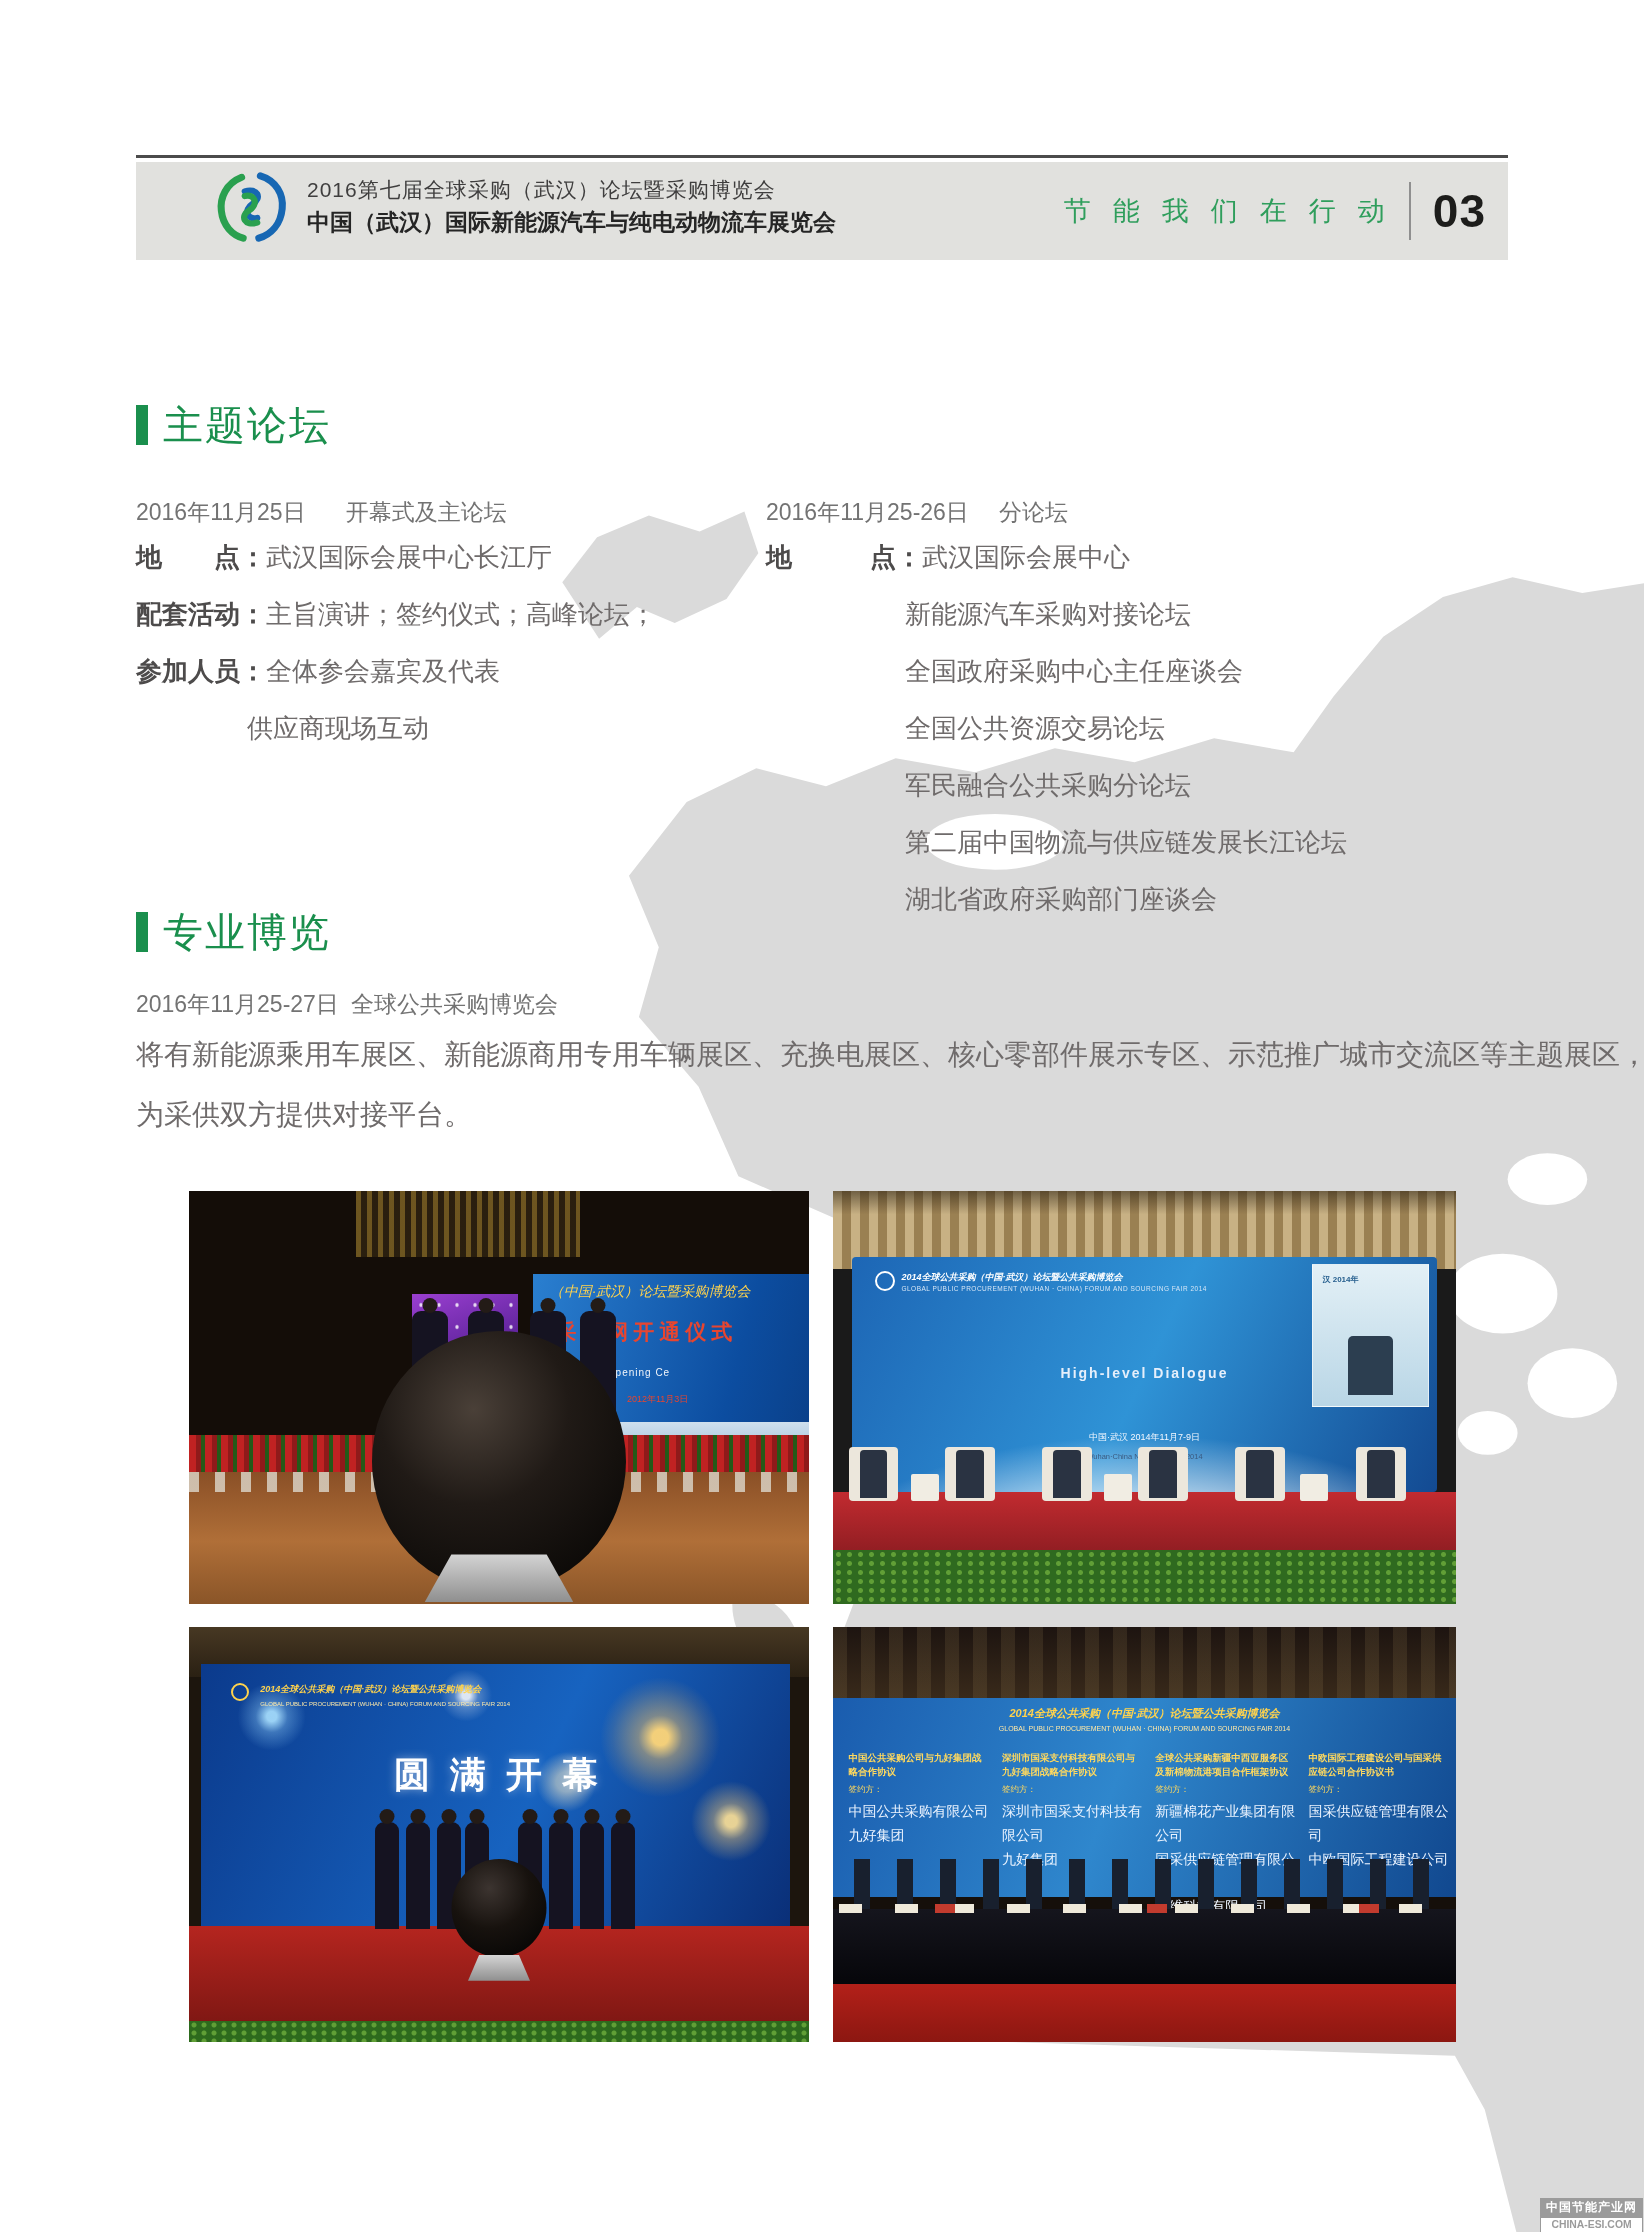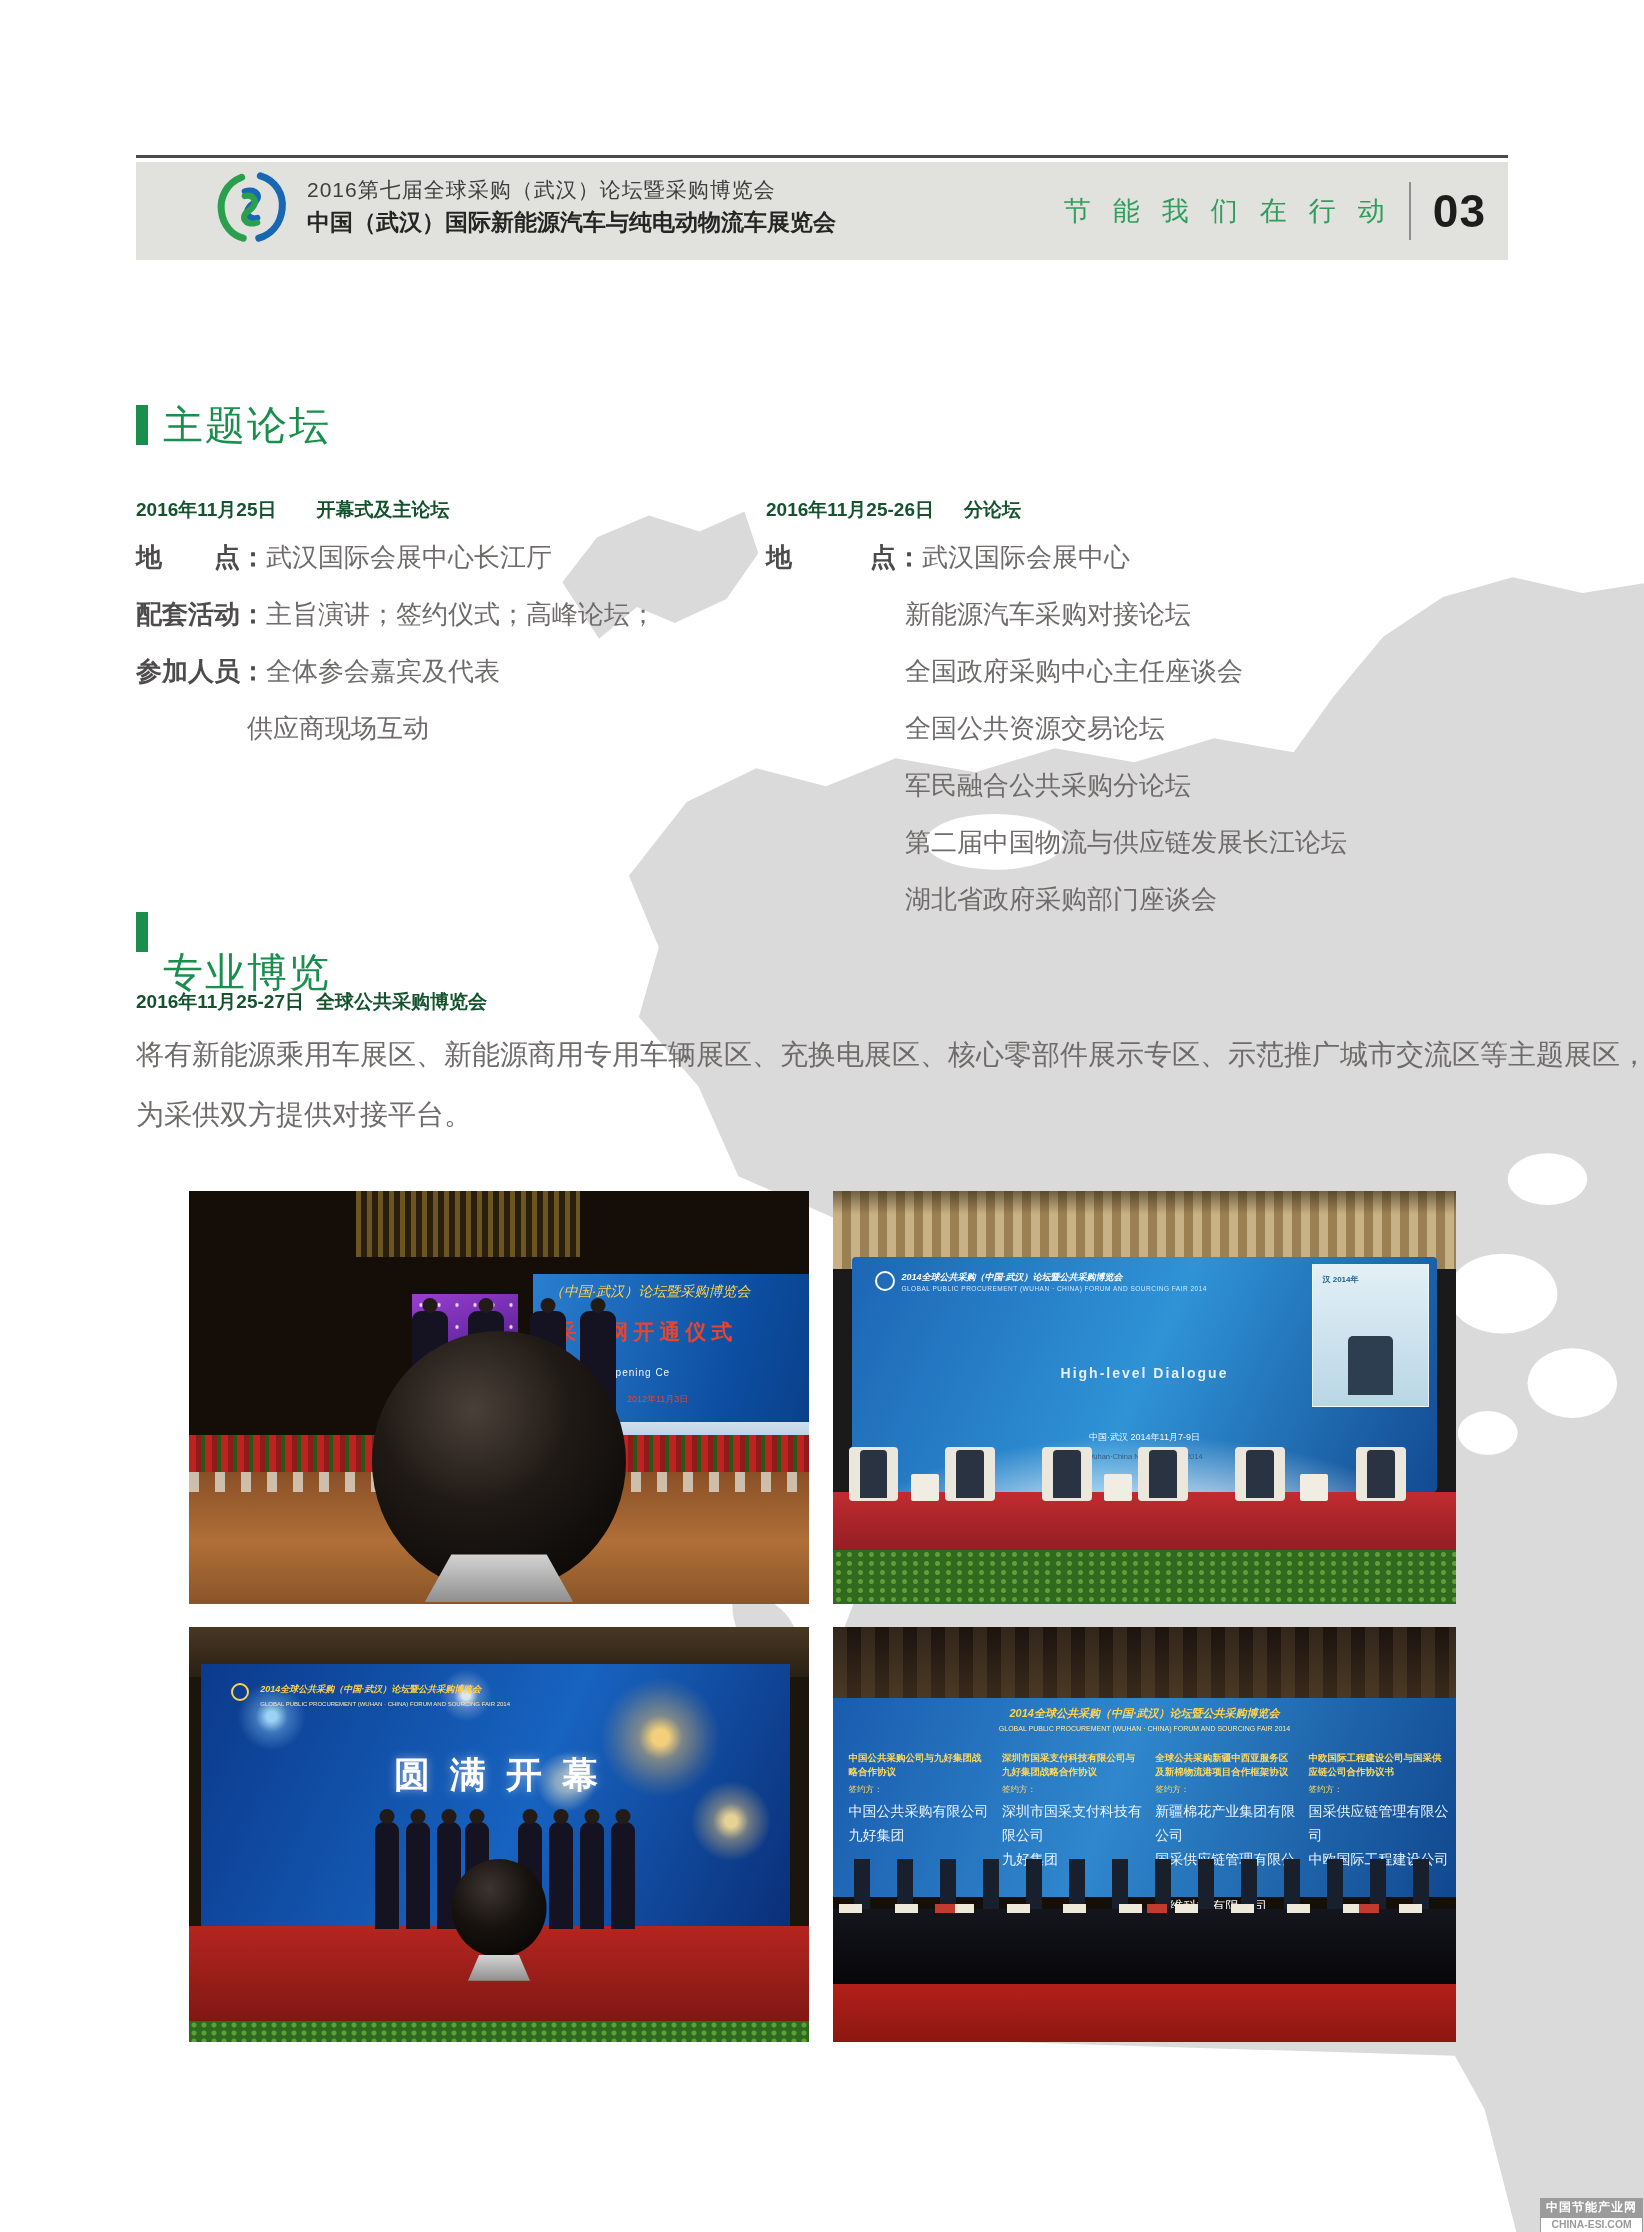--- a/index.html
+++ b/index.html
@@ -16,21 +16,21 @@
   .ht1{position:absolute;left:171px;top:14px;font-size:21px;color:#3f3e3e;letter-spacing:1px;white-space:nowrap;}
   .ht2{position:absolute;left:171px;top:45px;font-size:23px;font-weight:bold;color:#252525;white-space:nowrap;}
   .hr-right{position:absolute;right:22px;top:0;height:100%;display:flex;align-items:center;}
   .slogan{font-size:27px;color:#2f9e5c;letter-spacing:22px;white-space:nowrap;}
   .vdiv{display:inline-block;width:2px;height:58px;background:#8f8f8f;margin:0 22px 0 2px;}
   .pageno{font-size:46px;font-weight:bold;color:#1d1d1b;letter-spacing:1px;}
 
   
   .sec-bar{width:12px;height:40px;background:#1a8f4d;}
   .sec-title{font-size:40px;color:#1a8f4d;letter-spacing:2px;white-space:nowrap;}
-  .sub-h{font-size:19px;font-weight:bold;color:#14532d;white-space:nowrap;}
+  .sub-h{font-size:23px;font-weight:normal;color:#737373;white-space:nowrap;}
   .g40{margin-left:40px;} .g30{margin-left:30px;} .g12{margin-left:12px;}
   .rows{width:756px;}
   .row{display:flex;margin-bottom:33px;font-size:26px;line-height:24px;}
   .lbl{flex:0 0 111px;font-weight:bold;color:#4d4b4b;white-space:nowrap;}
   .lblw{flex:0 0 139px;font-weight:bold;color:#4d4b4b;white-space:nowrap;}
   .val{color:#6f6b6b;white-space:nowrap;}
   .para{width:1328px;font-size:28px;color:#6f6b6b;}
   .para div{line-height:60px;white-space:nowrap;}
 
   
@@ -241,21 +241,21 @@
         <span class="lblw"></span>
         <span class="val">第二届中国物流与供应链发展长江论坛</span>
       </div>
     <div class="row">
         <span class="lblw"></span>
         <span class="val">湖北省政府采购部门座谈会</span>
       </div>
   </div>
 
   <div class="abs sec-bar z1" style="left:136px;top:912px;"></div>
-  <div class="abs sec-title z1" style="left:163px;top:905px;margin-top:40px;">专业博览</div>
+  <div class="abs sec-title z1" style="left:163px;top:905px;">专业博览</div>
   <div class="abs sub-h z1" style="left:136px;top:989px;">
     <span>2016年11月25-27日</span><span class="g12">全球公共采购博览会</span>
   </div>
   <div class="abs para z1" style="left:136px;top:1025px;">
     <div>将有新能源乘用车展区、新能源商用专用车辆展区、充换电展区、核心零部件展示专区、示范推广城市交流区等主题展区，</div>
     <div>为采供双方提供对接平台。</div>
   </div>
 
   <div id="ph1" class="photo">
     <div class="p1-curtain"></div>

